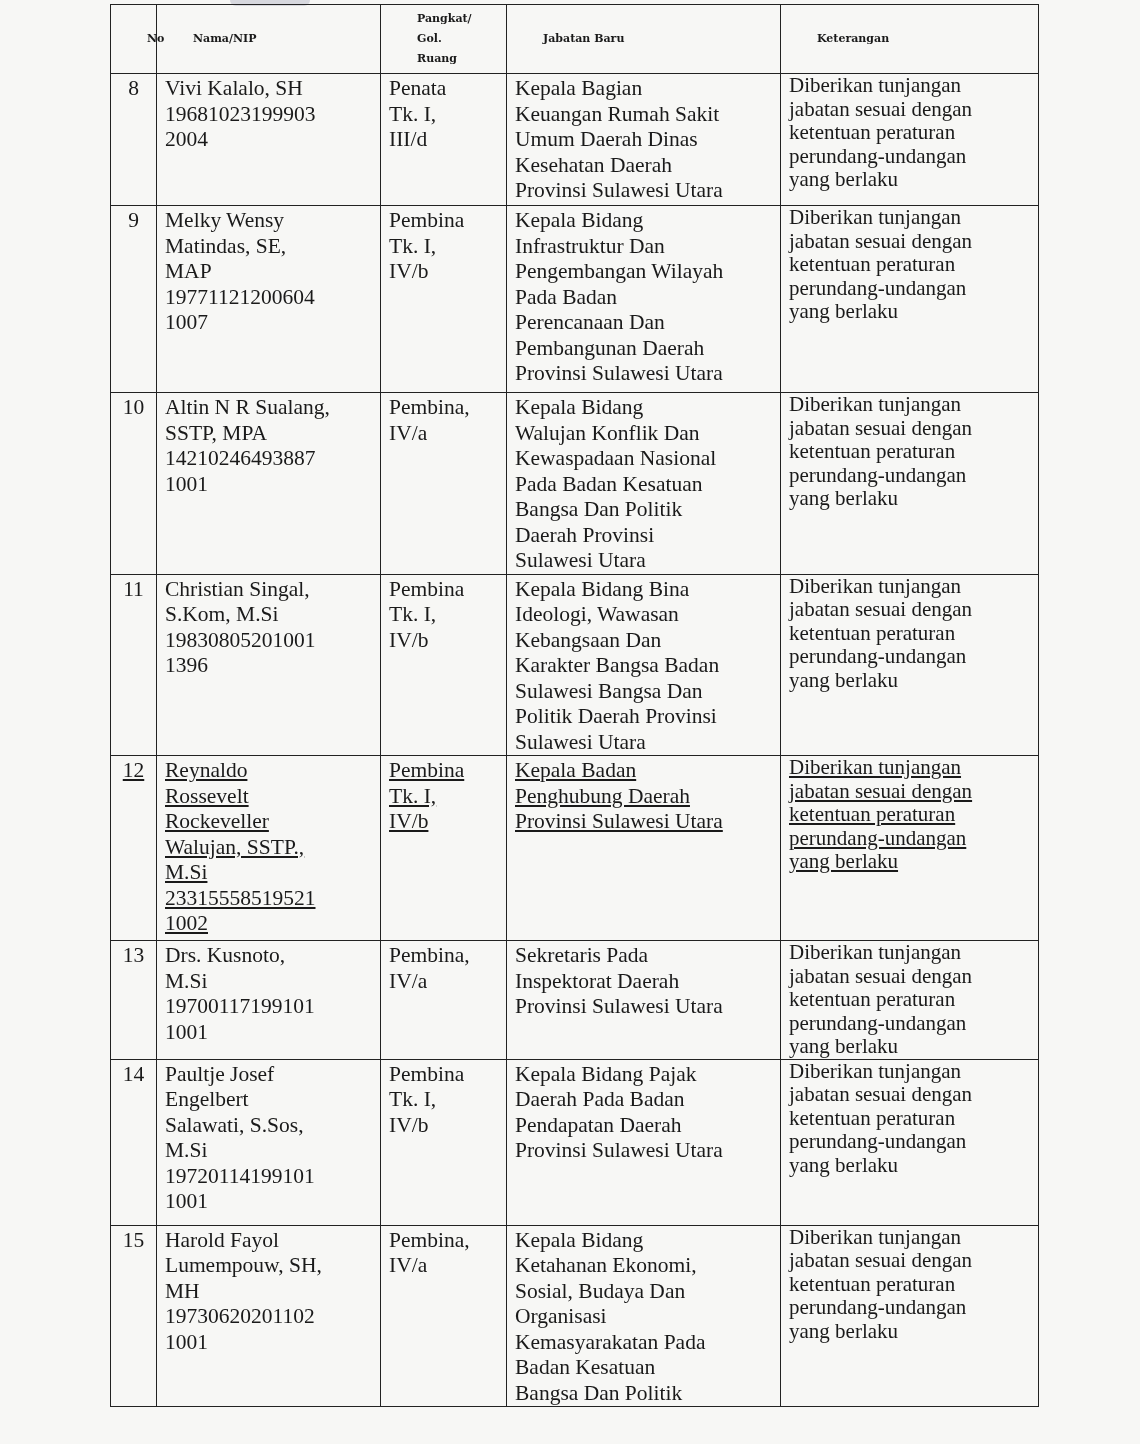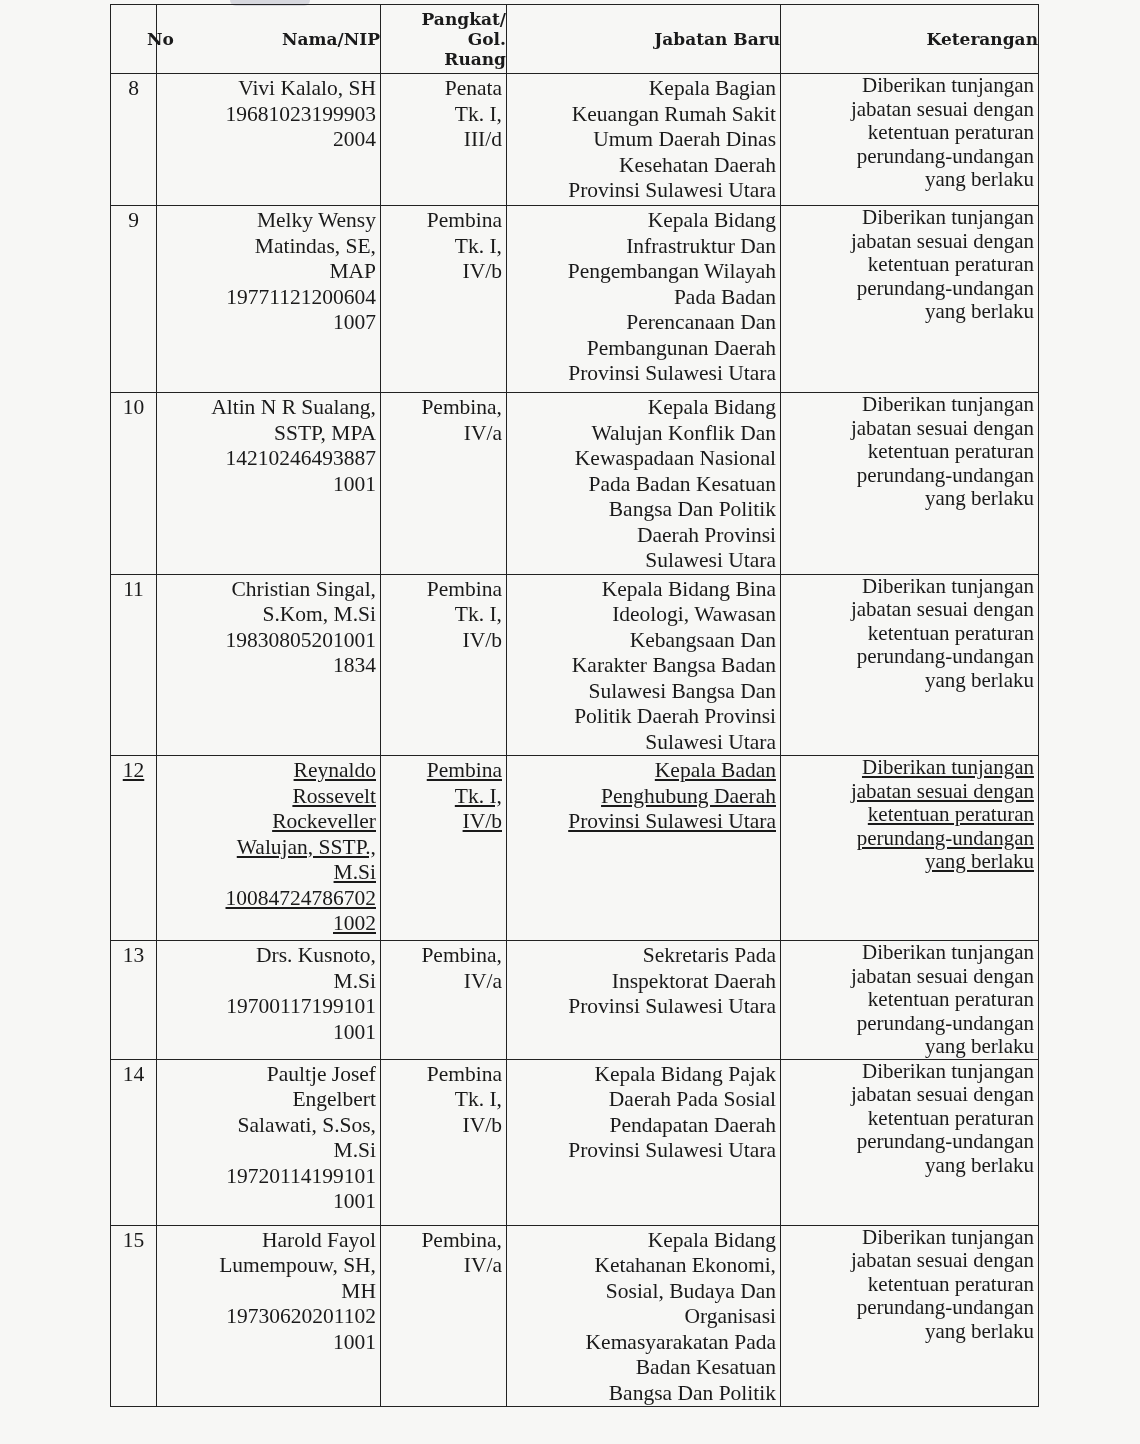--- a/index.html
+++ b/index.html
@@ -21,32 +21,31 @@
       border-collapse: collapse;
       table-layout: fixed;
     }
     .page-table th, .page-table td {
       border: 1.5px solid #222;
       vertical-align: top;
       padding: 0;
     }
     .page-table th {
       font-weight: bold;
-      font-size: 17px;
+      font-size: 11px;
       line-height: 20px;
-      text-align: right;
+      text-align: left;
       vertical-align: middle;
       height: 68px;
       padding-left: 36px;
     }
     .page-table td {
       font-family: "Liberation Serif", "DejaVu Serif", serif;
       font-size: 21.5px;
       line-height: 25.5px;
-      text-align: right;
     }
     td.no { text-align: center; padding-top: 2px; }
     td.nama, td.pangkat, td.jabatan { padding: 2px 4px 0 8px; }
     td.ket { padding: 0 4px 0 8px; font-size: 21px; line-height: 23.5px; }
     .line { display: block; white-space: nowrap; }
     col.c-no { width: 46px; }
     col.c-nama { width: 224px; }
     col.c-pangkat { width: 126px; }
     col.c-jabatan { width: 274px; }
     col.c-ket { width: 258px; }
@@ -164,21 +163,21 @@
           <span class="line">perundang-undangan</span>
           <span class="line">yang berlaku</span>
         </td>
       </tr>
       <tr style="height: 180px; margin-top: 28px;">
         <td class="no">11</td>
         <td class="nama">
           <span class="line">Christian Singal,</span>
           <span class="line">S.Kom, M.Si</span>
           <span class="line">19830805201001</span>
-          <span class="line">1834</span>
+          <span class="line">1396</span>
         </td>
         <td class="pangkat">
           <span class="line">Pembina</span>
           <span class="line">Tk. I,</span>
           <span class="line">IV/b</span>
         </td>
         <td class="jabatan">
           <span class="line">Kepala Bidang Bina</span>
           <span class="line">Ideologi, Wawasan</span>
           <span class="line">Kebangsaan Dan</span>
@@ -196,21 +195,21 @@
         </td>
       </tr>
       <tr style="height: 185px; text-decoration: underline;">
         <td class="no">12</td>
         <td class="nama">
           <span class="line">Reynaldo</span>
           <span class="line">Rossevelt</span>
           <span class="line">Rockeveller</span>
           <span class="line">Walujan, SSTP.,</span>
           <span class="line">M.Si</span>
-          <span class="line">10084724786702</span>
+          <span class="line">23315558519521</span>
           <span class="line">1002</span>
         </td>
         <td class="pangkat">
           <span class="line">Pembina</span>
           <span class="line">Tk. I,</span>
           <span class="line">IV/b</span>
         </td>
         <td class="jabatan">
           <span class="line">Kepala Badan</span>
           <span class="line">Penghubung Daerah</span>
@@ -259,21 +258,21 @@
           <span class="line">19720114199101</span>
           <span class="line">1001</span>
         </td>
         <td class="pangkat">
           <span class="line">Pembina</span>
           <span class="line">Tk. I,</span>
           <span class="line">IV/b</span>
         </td>
         <td class="jabatan">
           <span class="line">Kepala Bidang Pajak</span>
-          <span class="line">Daerah Pada Sosial</span>
+          <span class="line">Daerah Pada Badan</span>
           <span class="line">Pendapatan Daerah</span>
           <span class="line">Provinsi Sulawesi Utara</span>
         </td>
         <td class="ket">
           <span class="line">Diberikan tunjangan</span>
           <span class="line">jabatan sesuai dengan</span>
           <span class="line">ketentuan peraturan</span>
           <span class="line">perundang-undangan</span>
           <span class="line">yang berlaku</span>
         </td>

